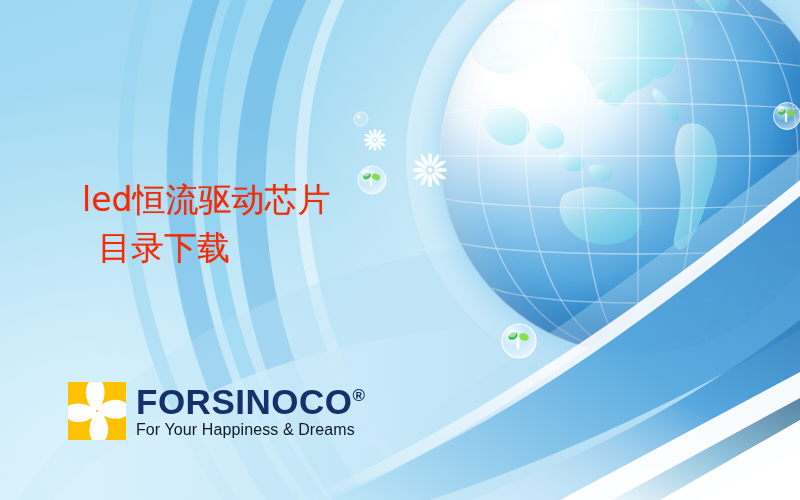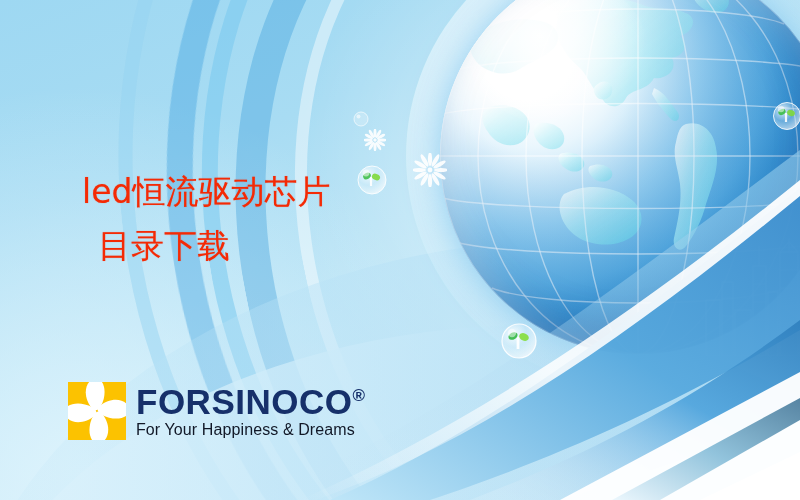--- a/index.html
+++ b/index.html
@@ -127,31 +127,31 @@
   
   #ribbons { position: absolute; left: 0; top: 0; width: 800px; height: 500px; }
 
   
   .sparkle { position: absolute; }
   .bubble { position: absolute; }
 
   
   #headline {
     position: absolute;
-    left: 82px; top: 168px;
+    left: 82px; top: 176px;
     width: 330px;
     color: #f42a05;
     font-size: 33px;
     line-height: 1.45;
     font-weight: 400;
     text-shadow: 0 0 1px rgba(244,42,5,0.45);
     font-family: "DejaVu Sans", "Liberation Sans", sans-serif;
   }
   #headline .hl-line-1 { display: block; letter-spacing: 0px; }
-  #headline .hl-line-2 { display: block; margin-left: 16px; margin-top: 6px; }
+  #headline .hl-line-2 { display: block; margin-left: 16px; }
 
   
   #logo {
     position: absolute;
     left: 68px; top: 382px;
     display: flex;
     align-items: center;
   }
   #logo-mark {
     width: 58px; height: 58px;

